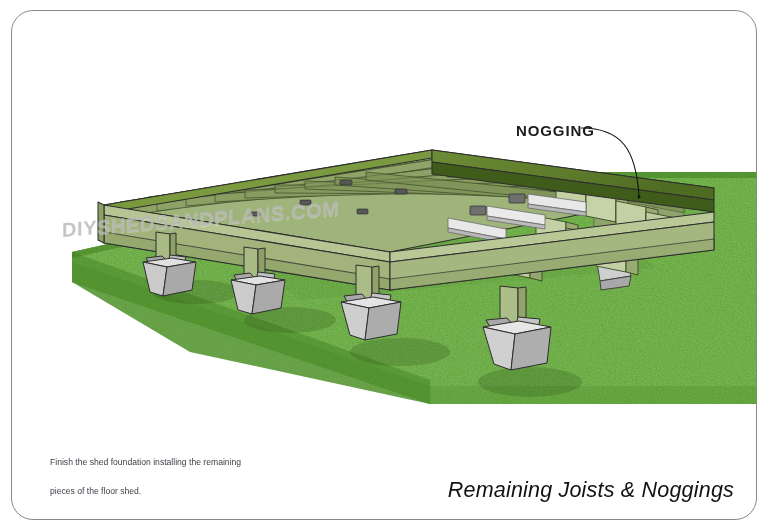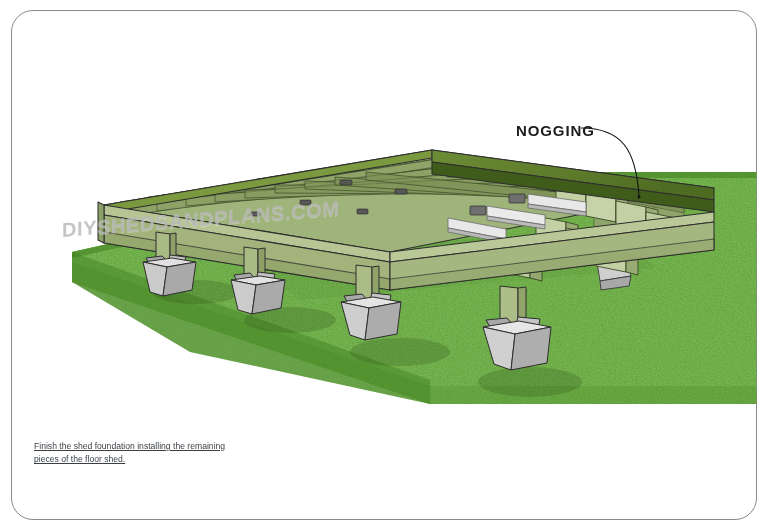--- a/index.html
+++ b/index.html
@@ -38,21 +38,21 @@
   #callout-label{
     position:absolute;left:516px;top:122px;
     font-size:15px;font-weight:700;letter-spacing:.9px;
     color:#1b1b1b;white-space:nowrap;
   }
   
   #caption{
     position:absolute;left:34px;top:440px;width:300px;
     font-size:8.6px;line-height:1.55;color:#3a3f45;
   }
-  #caption p{margin:0;text-decoration:underline;}
+  #caption p{margin:16px;}
   
   #title{
     position:absolute;right:34px;top:478px;
     font-size:21.5px;font-style:italic;font-weight:400;
     color:#111214;letter-spacing:.2px;white-space:nowrap;
   }
 </style>
 </head>
 <body>
 
@@ -306,14 +306,15 @@
 
   <div id="watermark">DIYSHEDSANDPLANS.COM</div>
 
   <div id="callout-label">NOGGING</div>
 
   <div id="caption">
     <p>Finish the shed foundation installing  the remaining</p>
     <p>pieces of the floor shed.</p>
   </div>
 
+  <div id="title">Remaining Joists &amp; Noggings</div>
 
 </div>
 
 </body></html>

